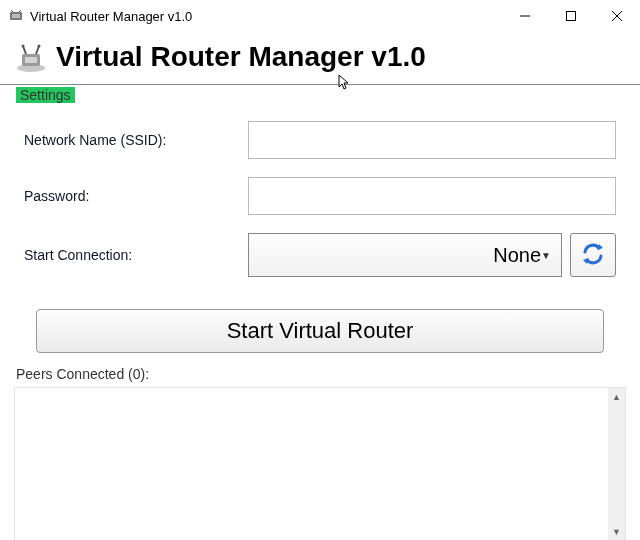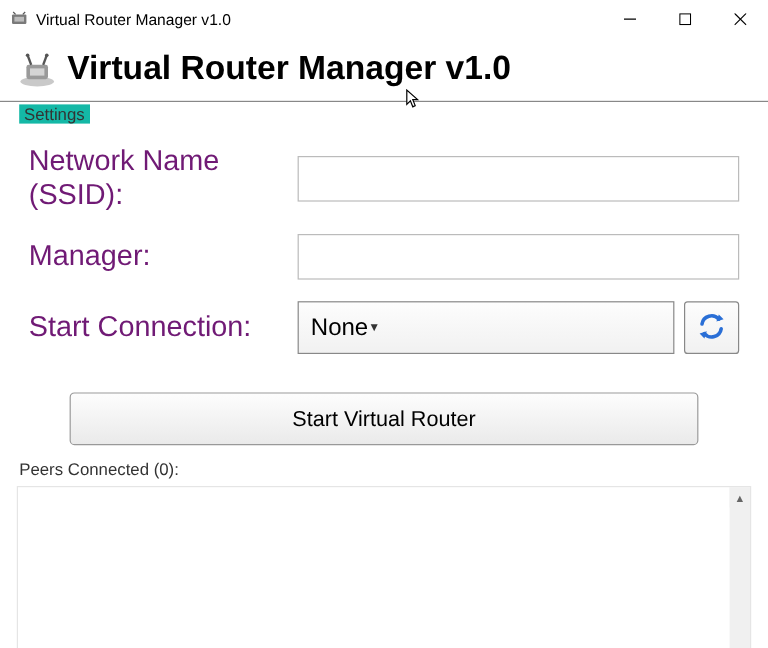--- a/index.html
+++ b/index.html
@@ -70,32 +70,32 @@
       margin: 6px 14px 12px 14px;
       padding: 12px 10px 20px 10px;
       position: relative;
     }
     .fieldset-legend {
       position: absolute;
       top: -4px;
       left: 2px;
       font-size: 14px;
       color: #333;
-      background: #14b8a6;
+      background: #22c55e;
       padding: 0 4px;
     }
     .form-row {
       display: flex;
       align-items: center;
       margin-top: 18px;
     }
     .form-label {
       width: 224px;
-      font-size: 24px;
-      color: #701a75;
+      font-size: 14px;
+      color: #0f172a;
     }
     .text-input {
       flex: 1;
       height: 38px;
       border: 1px solid #bbb;
       background: #fff;
       font-size: 16px;
       padding: 0 8px;
     }
     .select-wrap {
@@ -104,21 +104,21 @@
       gap: 8px;
       align-items: stretch;
     }
     .select {
       flex: 1;
       height: 44px;
       border: 1px solid #888;
       background: linear-gradient(#fdfdfd, #f1f1f1);
       display: flex;
       align-items: center;
-      justify-content: flex-start;
+      justify-content: flex-end;
       padding: 0 10px;
       font-size: 20px;
       cursor: pointer;
     }
     .select-arrow {
       font-size: 10px;
       color: #333;
     }
     .refresh-btn {
       width: 46px;
@@ -128,26 +128,26 @@
       background: linear-gradient(#fdfdfd, #f1f1f1);
       display: flex;
       align-items: center;
       justify-content: center;
       cursor: pointer;
     }
 
     .start-btn {
       display: block;
       margin: 8px auto 0 auto;
-      width: 524px;
+      width: 568px;
       height: 44px;
       border: 1px solid #999;
       border-radius: 4px;
       background: linear-gradient(#fdfdfd, #eaeaea);
-      font-size: 18px;
+      font-size: 22px;
       color: #000;
       cursor: pointer;
     }
 
     .peers-fieldset {
       margin: 12px 14px 0 14px;
       position: relative;
     }
     .peers-legend {
       font-size: 14px;
@@ -242,21 +242,21 @@
 
 <div class="fieldset">
   <span class="fieldset-legend">Settings</span>
 
   <div class="form-row">
     <label class="form-label">Network Name (SSID):</label>
     <input class="text-input" type="text" value="" style="">
   </div>
 
   <div class="form-row">
-    <label class="form-label">Manager:</label>
+    <label class="form-label">Password:</label>
     <input class="text-input" type="password" value="" style="">
   </div>
 
   <div class="form-row">
     <label class="form-label">Start Connection:</label>
     <div class="select-wrap">
       <div class="select">
         <span>None</span>
         <span class="select-arrow">▼</span>
       </div>

